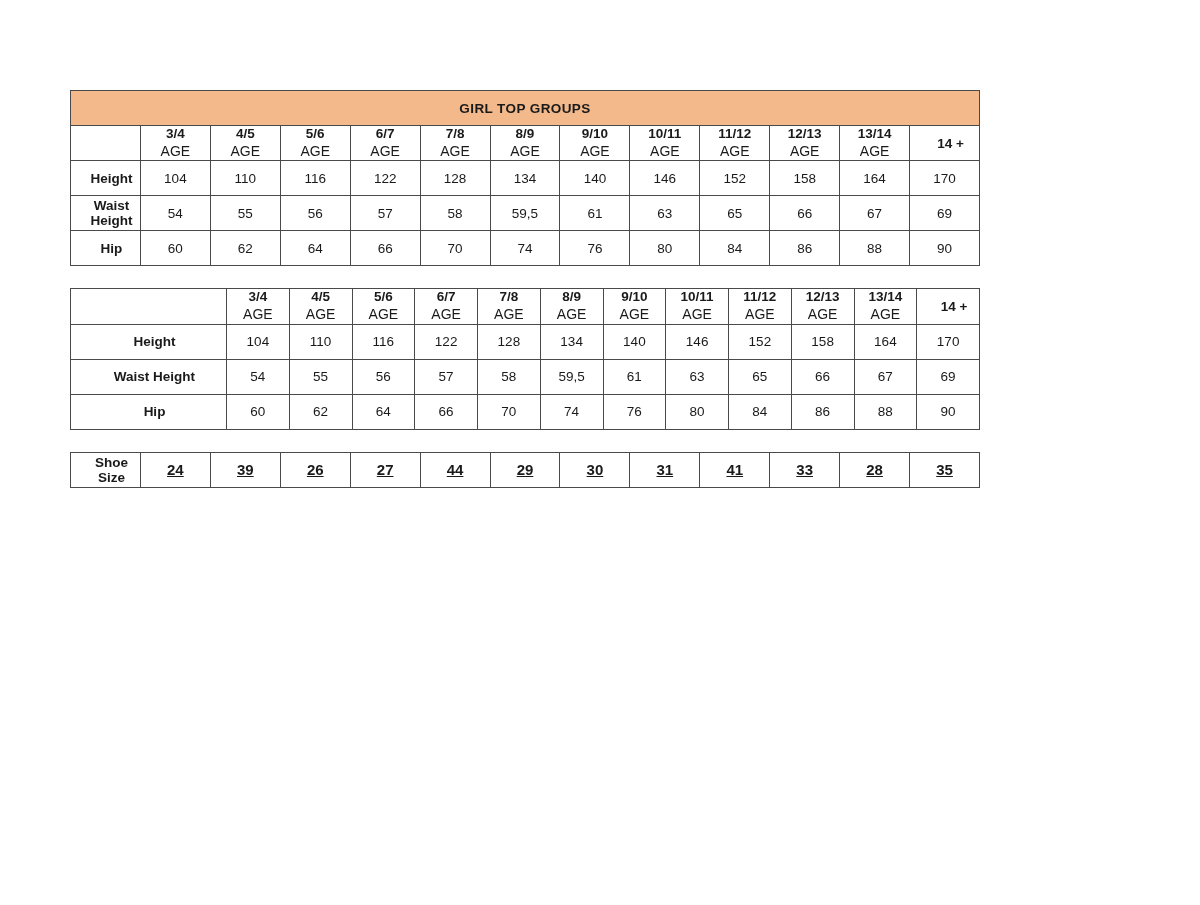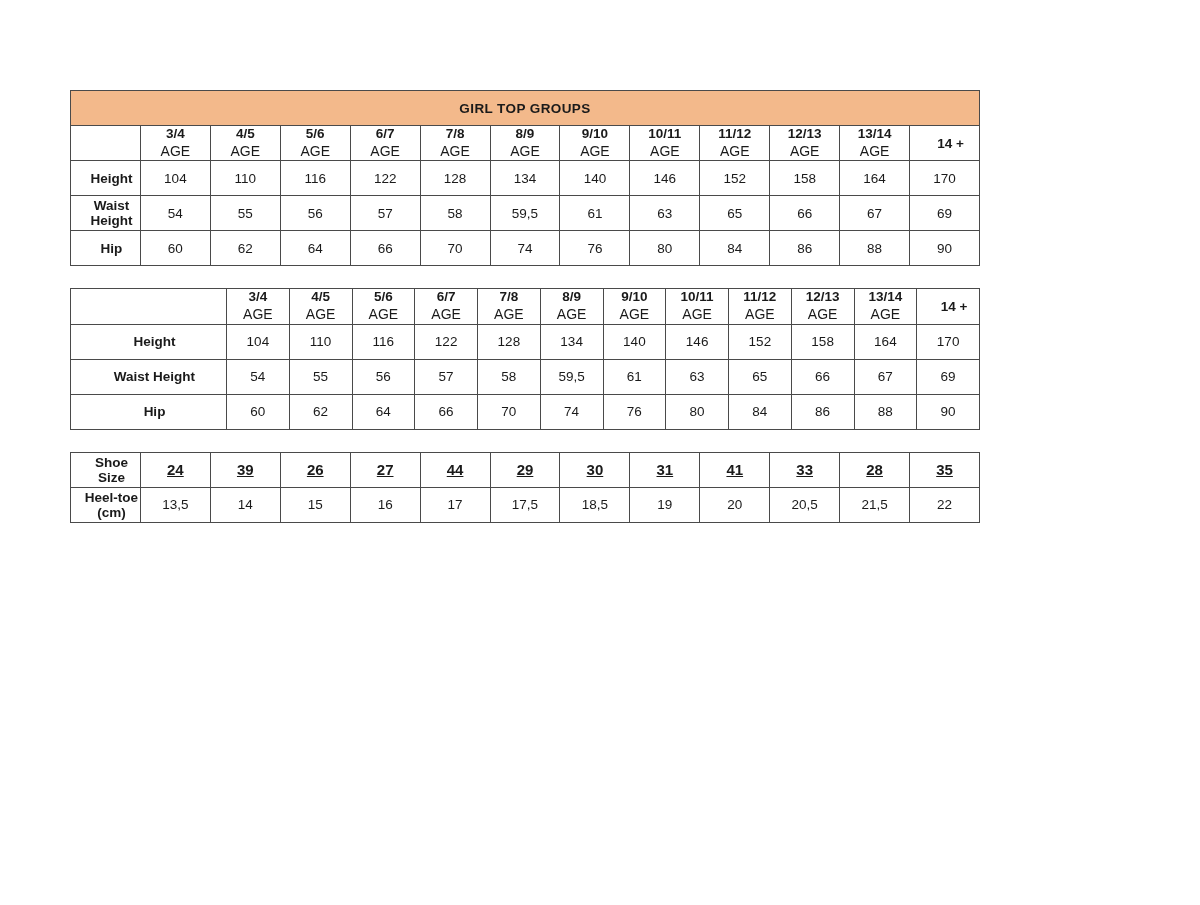--- a/index.html
+++ b/index.html
@@ -311,31 +311,16 @@
         <td class="val">27</td>
         <td class="val">44</td>
         <td class="val">29</td>
         <td class="val">30</td>
         <td class="val">31</td>
         <td class="val">41</td>
         <td class="val">33</td>
         <td class="val">28</td>
         <td class="val">35</td>
       </tr>
-      <tr class="shoes-row">
-        <td class="shoes-label">Heel-toe (cm)</td>
-        <td class="data-cell">13,5</td>
-        <td class="data-cell">14</td>
-        <td class="data-cell">15</td>
-        <td class="data-cell">16</td>
-        <td class="data-cell">17</td>
-        <td class="data-cell">17,5</td>
-        <td class="data-cell">18,5</td>
-        <td class="data-cell">19</td>
-        <td class="data-cell">20</td>
-        <td class="data-cell">20,5</td>
-        <td class="data-cell">21,5</td>
-        <td class="data-cell">22</td>
-      </tr>
     </tbody>
   </table>
 
 </div>
 
 </body></html>

